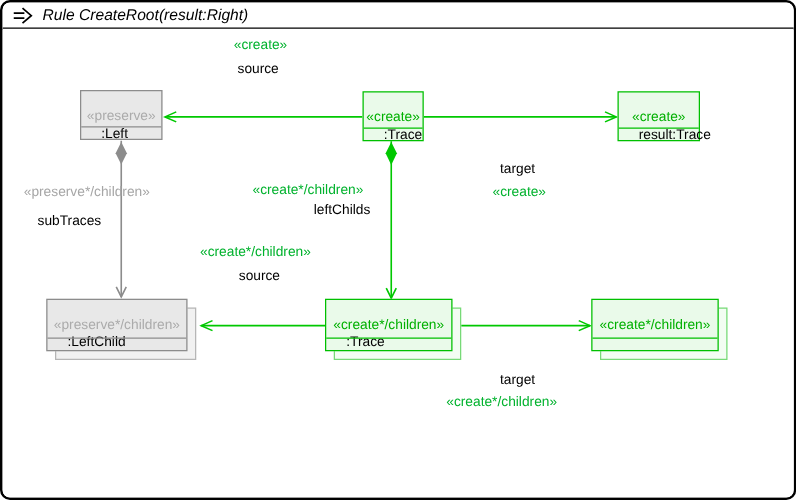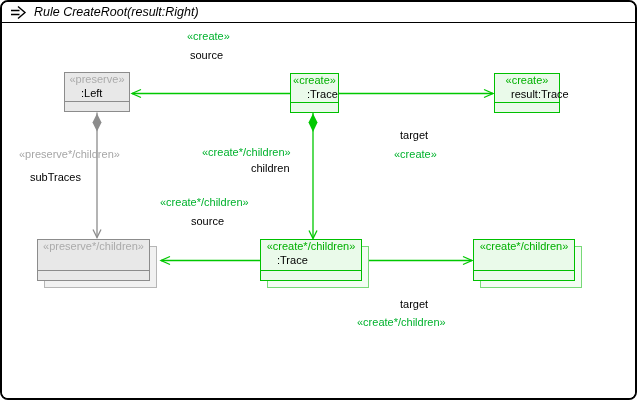--- a/index.html
+++ b/index.html
@@ -39,21 +39,21 @@
   }
   .box.shadow { left: 7px; top: 7px; }
   .preserve .box.main   { background:#e8e8e8; border-color:#8c8c8c; }
   .preserve .box.shadow { background:#f1f1f1; border-color:#b6b6b6; }
   .create .box.main     { background:#eafaea; border-color:#00c000; }
   .create .box.shadow   { background:#f3fdf3; border-color:#77d977; }
 
   .stereo {
     font-size: 11px; line-height: 13px;
     text-align: center; white-space: nowrap;
-    padding-top: 0;
+    padding-top: 14px;
   }
   .preserve .stereo { color:#ababab; }
   .create .stereo   { color:#00b000; }
   .nname {
     font-size: 11px; line-height: 14px;
     color: #000; padding-left: 16px; white-space: nowrap;
   }
   .compartment { border-top: 1px solid; }
   .preserve .compartment { border-color:#8c8c8c; }
   .create .compartment   { border-color:#00c000; }
@@ -140,20 +140,21 @@
         <div class="stereo">«create»</div>
         <div class="nname">result:Trace</div>
         <div class="compartment"></div>
       </div>
     </div>
 
     <div class="node preserve" style="left:35px; top:215.5px; width:113px; height:42px">
       <div class="box shadow"></div>
       <div class="box main">
         <div class="stereo">«preserve*/children»</div>
+        <div class="nname">:LeftChild</div>
         <div class="compartment"></div>
       </div>
     </div>
 
     <div class="node create" style="left:258px; top:215.5px; width:102px; height:42px">
       <div class="box shadow"></div>
       <div class="box main">
         <div class="stereo">«create*/children»</div>
         <div class="nname">:Trace</div>
         <div class="compartment"></div>
@@ -171,21 +172,21 @@
     <div class="elabel green" style="left:185px; top:6px">«create»</div>
     <div class="elabel black" style="left:188px; top:25px">source</div>
 
     <div class="elabel black" style="left:398px; top:105px">target</div>
     <div class="elabel green" style="left:392px; top:124px">«create»</div>
 
     <div class="elabel gray" style="left:17px; top:124px">«preserve*/children»</div>
     <div class="elabel black" style="left:28px; top:147px">subTraces</div>
 
     <div class="elabel green" style="left:200px; top:122px">«create*/children»</div>
-    <div class="elabel black" style="left:249px; top:138px">children</div>
+    <div class="elabel black" style="left:249px; top:138px">leftChilds</div>
 
     <div class="elabel green" style="left:158px; top:172px">«create*/children»</div>
     <div class="elabel black" style="left:189px; top:191px">source</div>
 
     <div class="elabel black" style="left:398px; top:274px">target</div>
     <div class="elabel green" style="left:355px; top:292px">«create*/children»</div>
 
   </div>
 </div>
 

